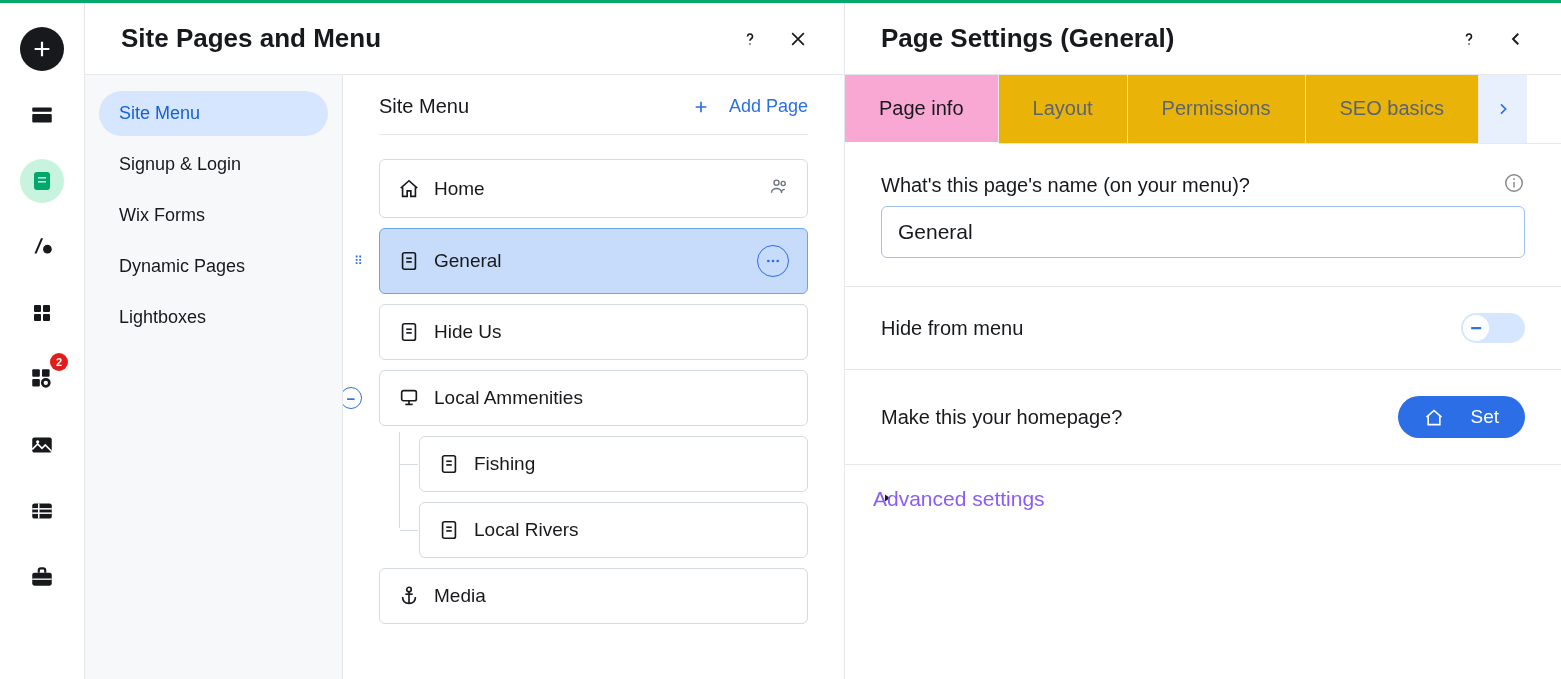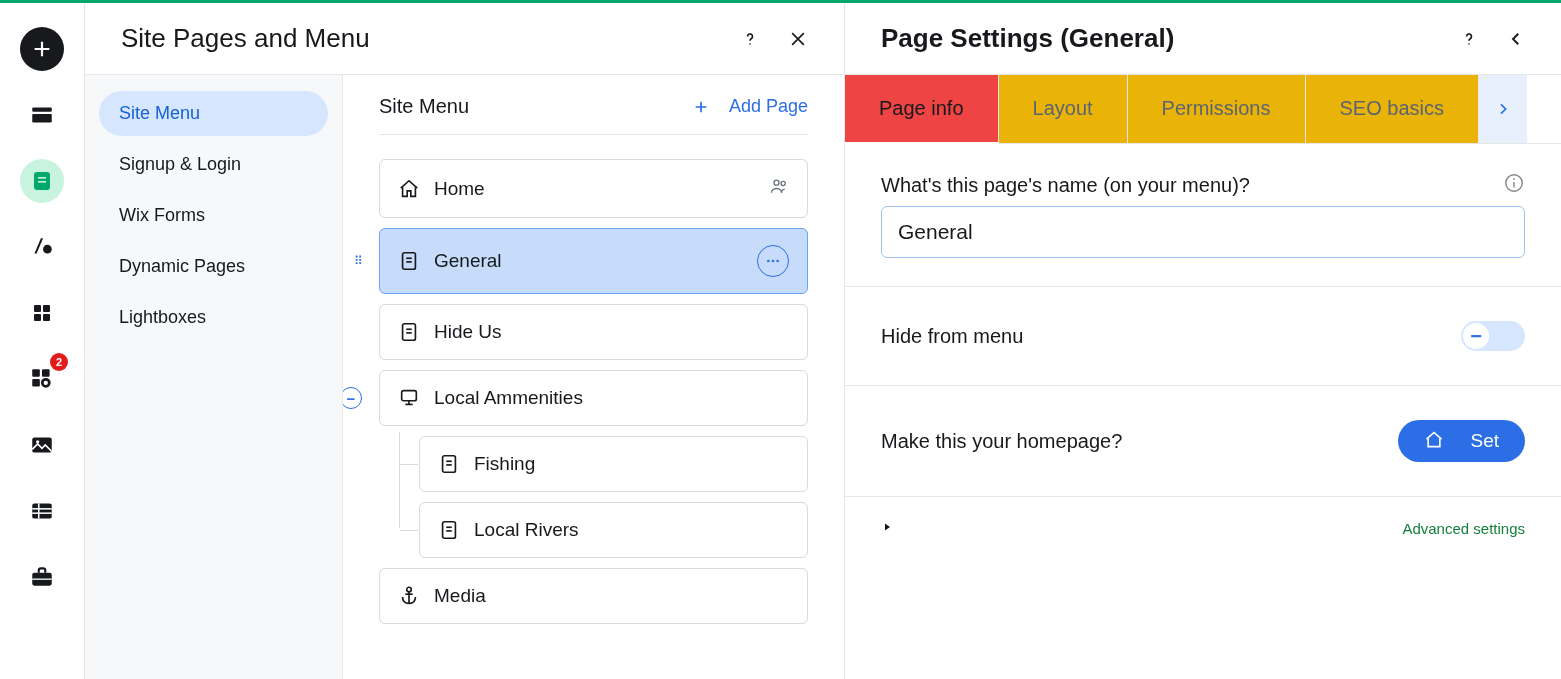--- a/index.html
+++ b/index.html
@@ -11,21 +11,21 @@
 .rail { width: 85px; border-right: 1px solid #e5e7eb; display: flex; flex-direction: column; align-items: center; padding-top: 24px; gap: 22px; position: relative; }
 .rail-btn { width: 44px; height: 44px; border-radius: 50%; display: flex; align-items: center; justify-content: center; cursor: pointer; position: relative; }
 .rail-btn.dark { background: #17191c; color: #fff; }
 .rail-btn.active { background: #c8f3de; }
 .rail-btn svg { display: block; }
 .badge { position: absolute; top: -4px; right: -4px; background: #e21b1b; color: #fff; font-size: 11px; width: 18px; height: 18px; border-radius: 50%; display: flex; align-items: center; justify-content: center; font-weight: 600; }
 
 
 .panel-left { width: 760px; border-right: 1px solid #e5e7eb; display: flex; flex-direction: column; }
 .panel-header { display: flex; align-items: center; justify-content: space-between; padding: 20px 36px; border-bottom: 1px solid #e5e7eb; }
-.panel-title { font-size: 26px; font-weight: 400; }
+.panel-title { font-size: 26px; font-weight: 700; }
 .panel-header-icons { display: flex; gap: 28px; align-items: center; }
 .icon-btn { cursor: pointer; display: flex; align-items: center; justify-content: center; }
 
 .panel-body { display: flex; flex: 1; min-height: 0; }
 .sidebar { width: 258px; border-right: 1px solid #e5e7eb; background: #f7f8f9; padding: 16px 14px; }
 .sidebar-item { padding: 12px 20px; font-size: 18px; color: #17191c; border-radius: 24px; cursor: pointer; margin-bottom: 6px; }
 .sidebar-item.active { background: #d6e6fe; color: #1661d6; font-weight: 500; }
 
 .site-menu { flex: 1; padding: 20px 36px; overflow-y: auto; }
 .site-menu-header { display: flex; align-items: center; justify-content: space-between; padding-bottom: 16px; border-bottom: 1px solid #e5e7eb; margin-bottom: 24px; }
@@ -46,38 +46,38 @@
 .page-row svg.row-icon { flex-shrink: 0; }
 
 
 .panel-right { flex: 1; display: flex; flex-direction: column; }
 .settings-header { display: flex; align-items: center; justify-content: space-between; padding: 20px 36px; border-bottom: 1px solid #e5e7eb; }
 .settings-title { font-size: 26px; font-weight: 700; }
 .settings-header-icons { display: flex; gap: 28px; align-items: center; }
 
 .tabs { display: flex; border-bottom: 1px solid #e5e7eb; }
 .tab { padding: 22px 34px; font-size: 20px; color: #5a6472; cursor: pointer; border-right: 1px solid #e5e7eb; background: #eab308; }
-.tab.active { background: #ef4444; color: #17191c; border-bottom: 2px solid #fff; margin-bottom: -1px; }
+.tab.active { background: #f9a8d4; color: #17191c; border-bottom: 2px solid #fff; margin-bottom: -1px; }
 .tab-more { width: 48px; display: flex; align-items: center; justify-content: center; background: #e8f0fe; cursor: pointer; color: #2b6ee6; }
 
 .settings-body { padding: 28px 36px; }
 .field-label-row { display: flex; align-items: center; justify-content: space-between; margin-bottom: 8px; }
 .field-label { font-size: 20px; color: #17191c; }
 .info-icon { color: #888; cursor: pointer; }
 .field-input { width: 100%; padding: 13px 16px; font-size: 21px; border: 1.5px solid #9fc1ed; border-radius: 6px; outline: none; background: #fff; color: #17191c; }
 
-.setting-row { display: flex; align-items: center; justify-content: space-between; padding: 34px 36px; border-top: 1px solid #e5e7eb; }
+.setting-row { display: flex; align-items: center; justify-content: space-between; padding: 26px 36px; border-top: 1px solid #e5e7eb; }
 .setting-row-label { font-size: 20px; color: #17191c; }
 .toggle { width: 64px; height: 30px; background: #d6e6fe; border-radius: 20px; position: relative; cursor: pointer; }
 .toggle-knob { position: absolute; left: 2px; top: 2px; width: 26px; height: 26px; background: #fff; border-radius: 50%; display: flex; align-items: center; justify-content: center; color: #2b6ee6; font-weight: 600; font-size: 20px; }
-.set-btn { background: #2b6ee6; color: #fff; border: none; border-radius: 26px; padding: 10px 26px; font-size: 19px; cursor: pointer; display: flex; align-items: flex-start; gap: 26px; }
+.set-btn { background: #2b6ee6; color: #fff; border: none; border-radius: 26px; padding: 10px 26px; font-size: 19px; cursor: pointer; display: flex; align-items: flex-end; gap: 26px; }
 
 .advanced-row { display: flex; align-items: center; padding: 22px 36px; border-top: 1px solid #e5e7eb; cursor: pointer; }
 .advanced-row .caret { color: #17191c; margin-right: 20px; }
-.advanced-label { flex: 1; text-align: right; font-size: 15px; color: #15803d; margin-left: -40px; }
+.advanced-label { flex: 1; text-align: left; font-size: 21px; color: #8b5cf6; margin-left: -40px; }
 </style>
 </head>
 <body>
 
 <div class="topbar"></div>
 <div class="app">
 
   <div class="rail">
     <div class="rail-btn dark">
       <svg width="22" height="22" viewBox="0 0 24 24" fill="none" stroke="#fff" stroke-width="2.4">

